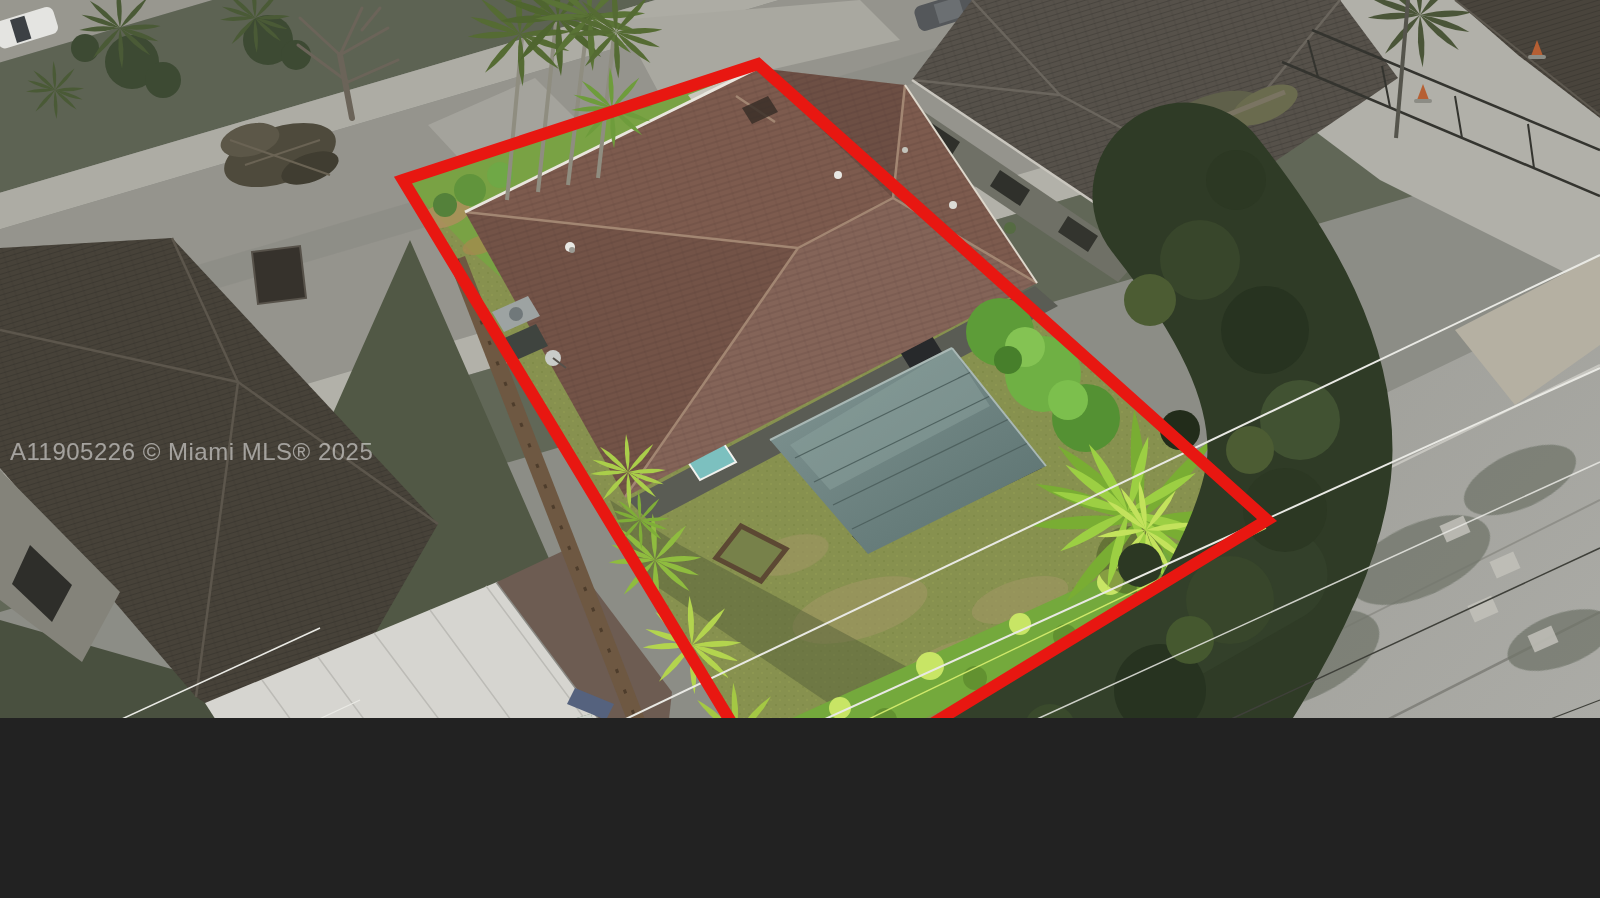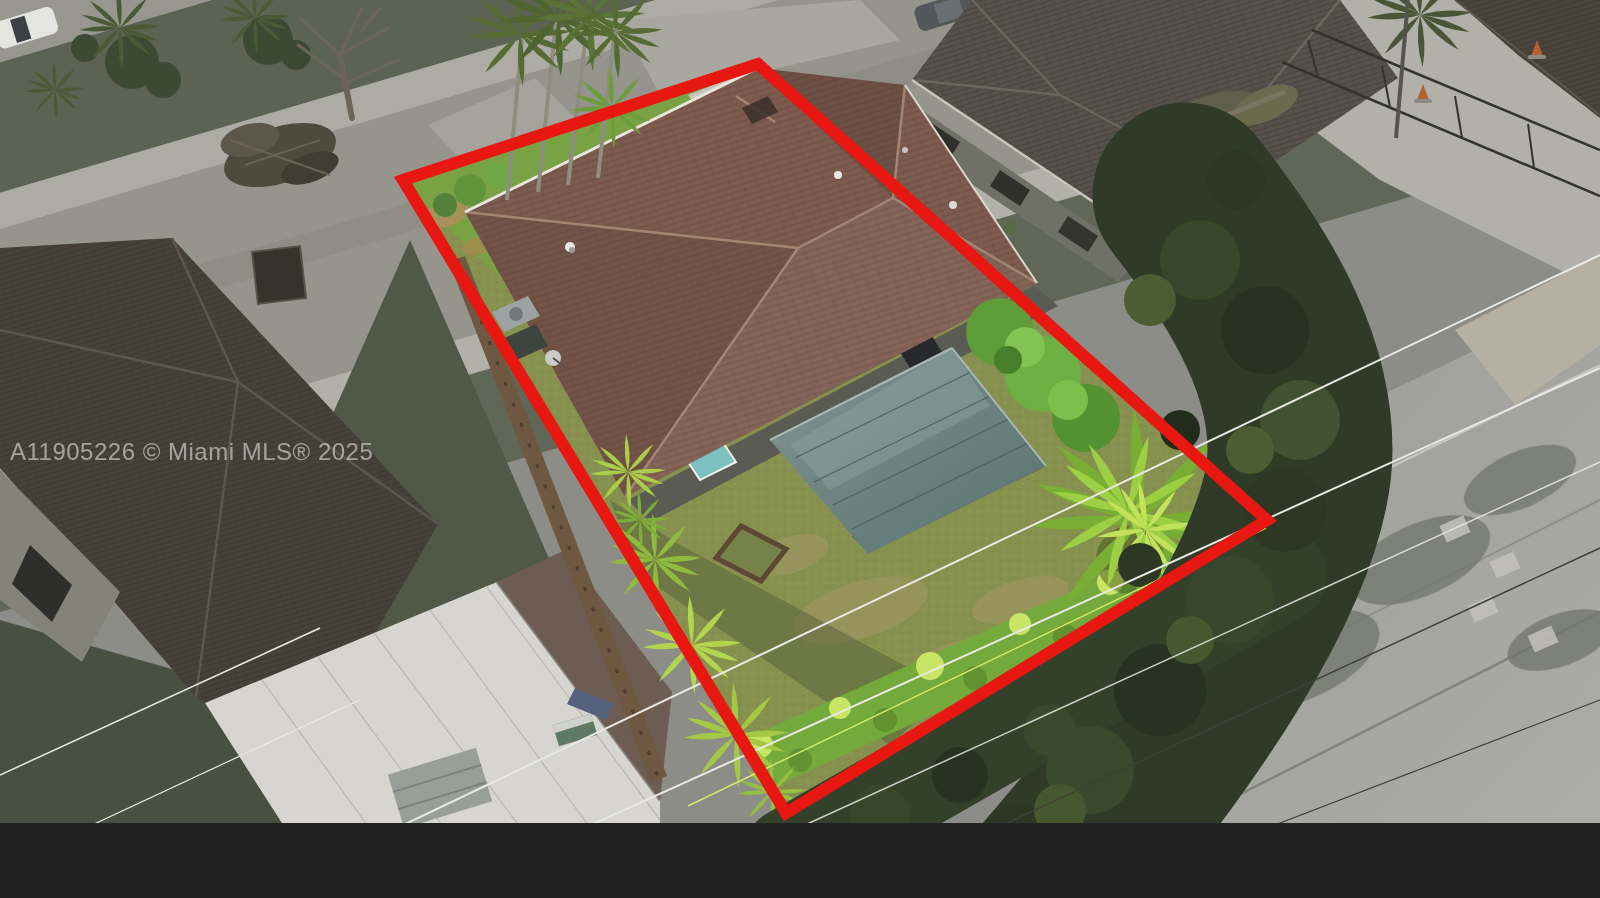--- a/index.html
+++ b/index.html
@@ -1,17 +1,17 @@
 <!DOCTYPE html>
 <html><head>
 <meta charset="utf-8">
 <style>
   html,body{margin:0;padding:0;background:#222;}
   .photo-frame{
-    position:relative;width:1600px;height:823px;overflow:hidden;
+    position:relative;width:1600px;height:718px;overflow:hidden;
     font-family:"Liberation Sans", sans-serif;
   }
   .photo-frame svg{display:block;width:1600px;height:898px;}
   .watermark{
     font-family:"Liberation Sans", sans-serif;
     letter-spacing:0.5px;
   }
 </style>
 </head>
 <body>

